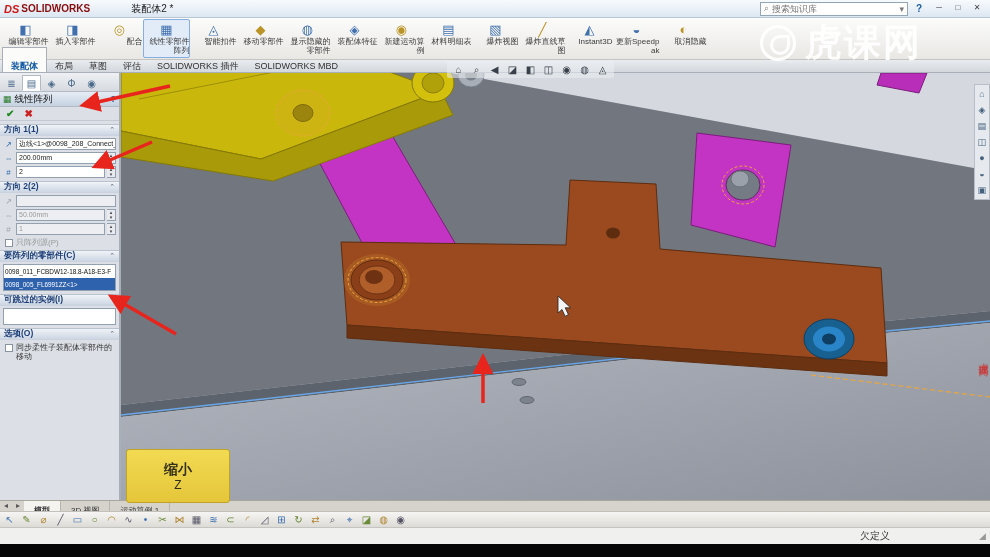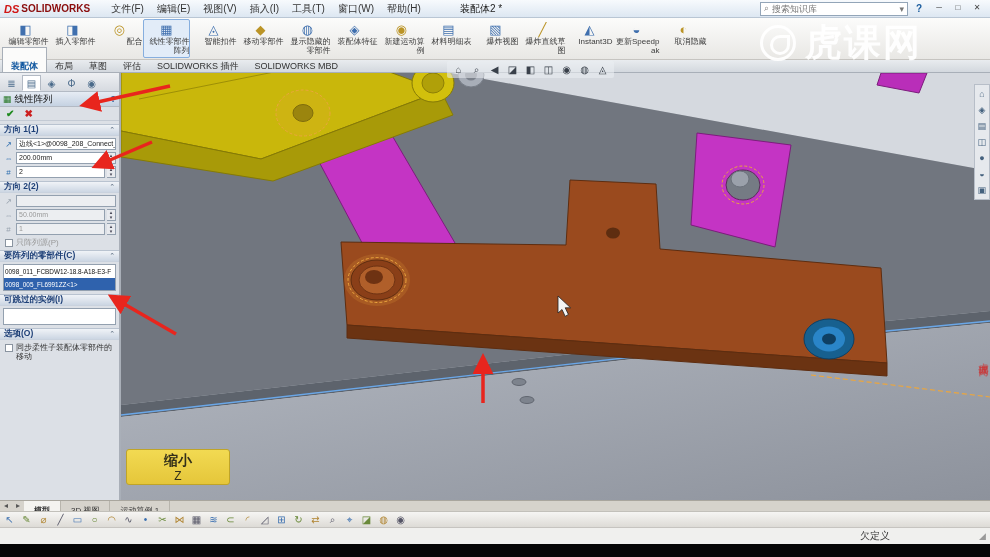--- a/index.html
+++ b/index.html
@@ -66,21 +66,21 @@
 .viewport svg{display:block}
 .side-text{position:absolute;right:0;top:282px;writing-mode:vertical-rl;font-size:10px;font-weight:bold;color:rgba(205,45,45,.55);letter-spacing:2px}
 .hud{position:absolute;left:447px;top:61px;height:17px;display:flex;align-items:center;gap:3px;z-index:30;padding:0 4px;background:rgba(235,238,242,.55);border-radius:2px}
 .hud .hicon{font-size:10px;color:#39404a;width:15px;text-align:center}
 .taskpane{position:absolute;left:974px;top:84px;width:16px;display:flex;flex-direction:column;gap:2px;background:#e6e9ed;border:1px solid #b7bec8;padding:2px 0;z-index:25}
 .taskpane .ticon{font-size:9px;color:#44617e;text-align:center;height:14px;line-height:14px}
 .watermark{position:absolute;left:760px;top:22px;display:flex;align-items:center;gap:9px;z-index:40;pointer-events:none}
 .wm-ring{width:36px;height:36px;border:3px solid rgba(255,255,255,.93);border-radius:50%;position:relative}
 .wm-ring:after{content:"";position:absolute;left:7px;top:7px;width:14px;height:14px;border:3px solid rgba(255,255,255,.93);border-radius:50% 0 50% 50%}
 .wm-text{font-size:37px;font-weight:bold;color:rgba(255,255,255,.93);letter-spacing:2px;line-height:42px}
-.tooltip{position:absolute;left:126px;top:449px;width:104px;height:36px;background:linear-gradient(#f2da52,#e5c63a);border:1px solid #bfa428;border-radius:3px;z-index:45;display:flex;flex-direction:column;align-items:center;justify-content:center}
+.tooltip{position:absolute;left:126px;top:449px;width:104px;height:54px;background:linear-gradient(#f2da52,#e5c63a);border:1px solid #bfa428;border-radius:3px;z-index:45;display:flex;flex-direction:column;align-items:center;justify-content:center}
 .tt1{font-size:14px;color:#33301a;font-weight:bold;line-height:18px}
 .tt2{font-size:12px;color:#33301a;line-height:15px}
 .overlay{position:absolute;left:0;top:0;z-index:50;pointer-events:none}
 
 .modeltabs{position:absolute;left:0;top:500px;width:990px;height:11px;background:#d6d3cc;border-top:1px solid #a9a69e;display:flex;align-items:stretch;font-size:8px;z-index:6}
 .mnav{width:12px;text-align:center;color:#555;line-height:10px}
 .mtabs{display:flex}
 .mtab{padding:5px 10px;line-height:10px;color:#333;border-right:1px solid #b8b5ad}
 .mtabs .mtab:first-child{background:#f4f3f0;font-weight:bold}
 .btoolbar{position:absolute;left:0;top:511px;width:990px;height:16px;background:linear-gradient(#f6f5f3,#dddbd6);border-top:1px solid #c2c0ba;display:flex;align-items:center;padding-left:3px;gap:4px;z-index:6}
@@ -96,30 +96,20 @@
 </head>
 <body>
 
 <div class="app">
 
   <div class="titlebar">
     <div class="logo">
       <span class="ds">DS</span>
       <span class="sw">SOLIDWORKS</span>
     </div>
-    <div class="menubar">
-
-    <span class="menu-item">文件(F)</span>
-        <span class="menu-item">编辑(E)</span>
-        <span class="menu-item">视图(V)</span>
-        <span class="menu-item">插入(I)</span>
-        <span class="menu-item">工具(T)</span>
-        <span class="menu-item">窗口(W)</span>
-        <span class="menu-item">帮助(H)</span>
-      </div>
     <span class="doc-title">装配体2 *</span>
     <div class="tb-right">
       <div class="searchbox">
         <span class="sic">⌕</span>
         <input placeholder="搜索知识库" style="">
         <span class="sic">▾</span>
       </div>
       <span class="helpbtn">?</span>
       <div class="winbtns">
         <span>─</span>

